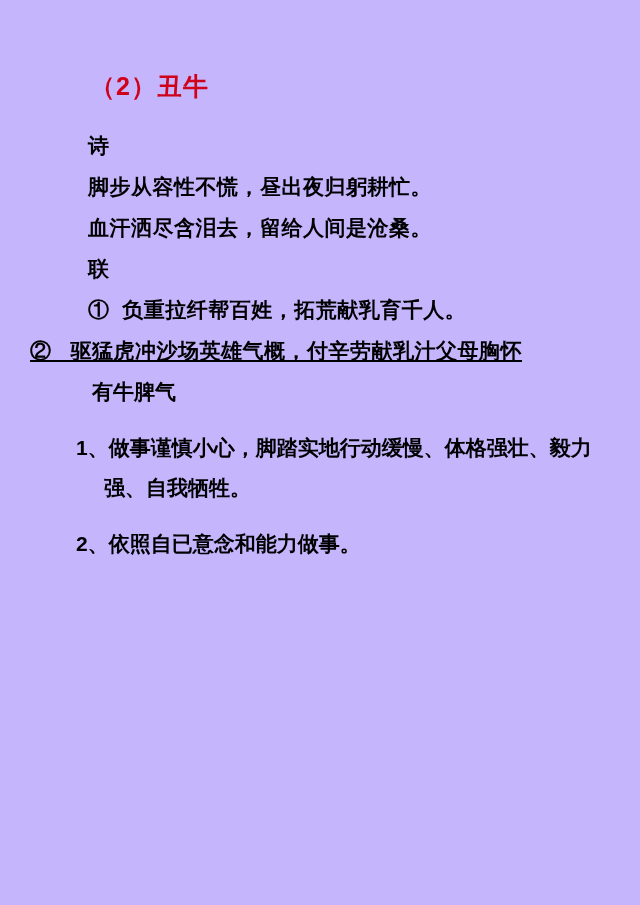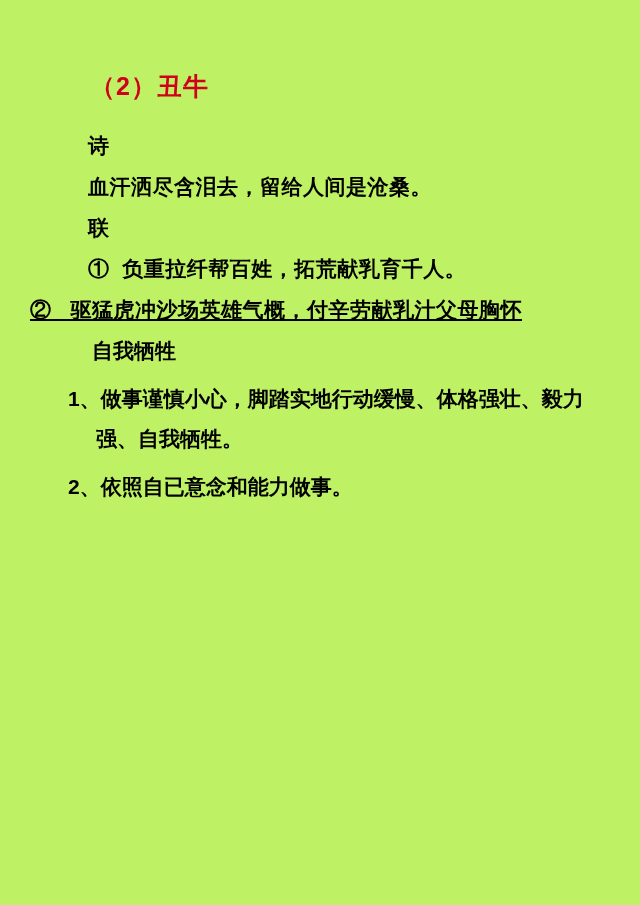--- a/index.html
+++ b/index.html
@@ -10,21 +10,21 @@
     width: 640px;
     height: 905px;
     background: #2dc3f4;
     font-family: "Liberation Sans", sans-serif;
     overflow: hidden;
   }
   .page {
     position: relative;
     width: 640px;
     height: 905px;
-    background: #bef264;
+    background: #c4b5fd;
     box-sizing: border-box;
     padding: 70px 30px 20px 30px;
   }
   .title {
     color: #d0021b;
     font-size: 25px;
     font-weight: bold;
     margin: 0 0 22px 60px;
     letter-spacing: 1px;
   }
@@ -45,37 +45,38 @@
     font-weight: bold;
     line-height: 41px;
     margin: 0;
     padding-left: 62px;
   }
   .num-block {
     color: #000000;
     font-size: 21px;
     font-weight: bold;
     line-height: 40px;
-    margin: 8px;
+    margin: 16px;
     padding-left: 58px;
     text-indent: -28px;
   }
 </style>
 </head>
 <body>
 
 <div class="page">
 
   <h1 class="title">（2）丑牛</h1>
 
   <p class="line indent-1">诗</p>
+  <p class="line indent-1">脚步从容性不慌，昼出夜归躬耕忙。</p>
   <p class="line indent-1">血汗洒尽含泪去，留给人间是沧桑。</p>
 
   <p class="line indent-1">联</p>
   <p class="line indent-1">①  负重拉纤帮百姓，拓荒献乳育千人。</p>
   <p class="line indent-hang">②   驱猛虎冲沙场英雄气概，付辛劳献乳汁父母胸怀</p>
 
-  <p class="sec-head">自我牺牲</p>
+  <p class="sec-head">有牛脾气</p>
 
   <p class="num-block">1、做事谨慎小心，脚踏实地行动缓慢、体格强壮、毅力强、自我牺牲。</p>
   <p class="num-block">2、依照自已意念和能力做事。</p>
 
 </div>
 
 </body></html>

